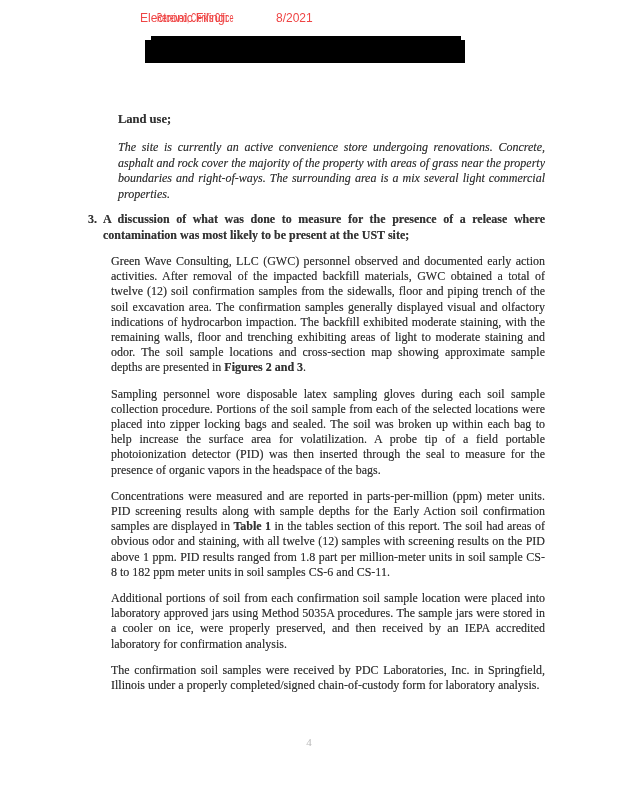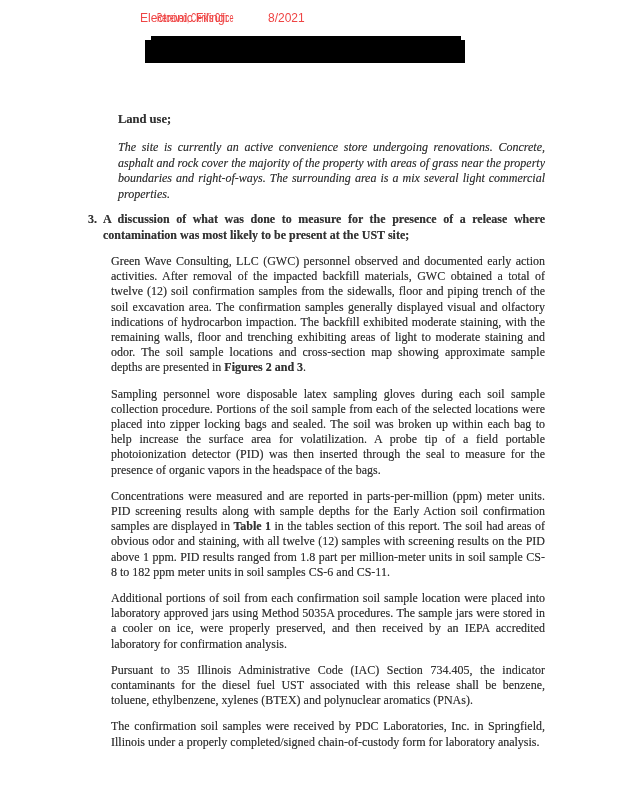--- a/index.html
+++ b/index.html
@@ -23,21 +23,21 @@
     font-size: 12px;
     color: #ef4444;
     white-space: nowrap;
   }
   .stamp .s1 { position: absolute; left: 0; top: 0; }
   .stamp .s2 {
     position: absolute; left: 17px; top: 0;
     transform: scaleX(0.60);
     transform-origin: left center;
   }
-  .stamp .s3 { position: absolute; left: 128px; top: 0; }
+  .stamp .s3 { position: absolute; left: 136px; top: 0; }
 
   
   .redaction { position: absolute; left: 145px; top: 36px; width: 320px; height: 27px; }
   .redaction .lip  { position: absolute; left: 6px; right: 4px; top: 0; height: 6px; background: #000; }
   .redaction .main { position: absolute; left: 0; right: 0; top: 4px; bottom: 0; background: #000; }
 
   
   .scan-text { text-shadow: 0 0 0.45px rgba(40,40,40,0.55); }
 
   .landuse { position: absolute; left: 118px; top: 112px; width: 427px; }
@@ -101,20 +101,19 @@
   <div class="item3 scan-text">
     <div class="item3-head">
       <span class="item3-num">3.</span>
       <span class="item3-title">A discussion of what was done to measure for the presence of a release where contamination was most likely to be present at the UST site;</span>
     </div>
     <div class="item3-body" id="paras">
         <p class="body-para"><span>Green Wave Consulting, LLC (GWC) personnel observed and documented early action activities.  After removal of the impacted backfill materials, GWC obtained a total of twelve (12) soil confirmation samples from the sidewalls, floor and piping trench of the soil excavation area.  The confirmation samples generally displayed visual and olfactory indications of hydrocarbon impaction.  The backfill exhibited moderate staining, with the remaining walls, floor and trenching exhibiting areas of light to moderate staining and odor.  The soil sample locations and cross-section map showing approximate sample depths are presented in </span><span class="bold">Figures 2 and 3</span><span>.</span></p>
         <p class="body-para"><span>Sampling personnel wore disposable latex sampling gloves during each soil sample collection procedure.  Portions of the soil sample from each of the selected locations were placed into zipper locking bags and sealed.  The soil was broken up within each bag to help increase the surface area for volatilization.  A probe tip of a field portable photoionization detector (PID) was then inserted through the seal to measure for the presence of organic vapors in the headspace of the bags.</span></p>
         <p class="body-para"><span>Concentrations were measured and are reported in parts-per-million (ppm) meter units.  PID screening results along with sample depths for the Early Action soil confirmation samples are displayed in </span><span class="bold">Table 1</span><span> in the tables section of this report.  The soil had areas of obvious odor and staining, with all twelve (12) samples with screening results on the PID above 1 ppm.  PID results ranged from 1.8 part per million-meter units in soil sample CS-8 to 182 ppm meter units in soil samples CS-6 and CS-11.</span></p>
         <p class="body-para"><span>Additional portions of soil from each confirmation soil sample location were placed into laboratory approved jars using Method 5035A procedures.  The sample jars were stored in a cooler on ice, were properly preserved, and then received by an IEPA accredited laboratory for confirmation analysis.</span></p>
-        <p class="body-para"><span>Pursuant to 35 Illinois Administrative Code (IAC) Section 734.405, the indicator contaminants for the diesel fuel UST associated with this release shall be benzene, toluene, ethylbenzene, xylenes (BTEX) and polynuclear aromatics (PNAs).</span></p>
         <p class="body-para"><span>The confirmation soil samples were received by PDC Laboratories, Inc. in Springfield, Illinois under a properly completed/signed chain-of-custody form for laboratory analysis.</span></p>
       </div>
   </div>
 
   <div class="pagenum">4</div>
 
 </div>
 
 </body></html>

